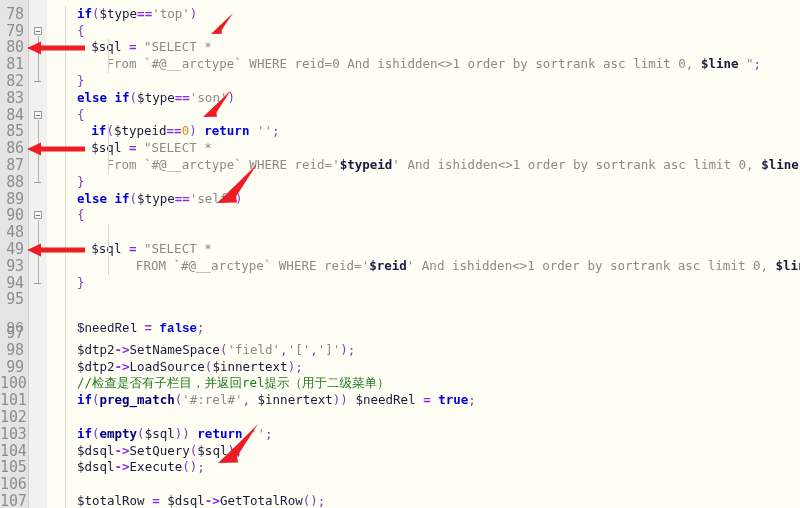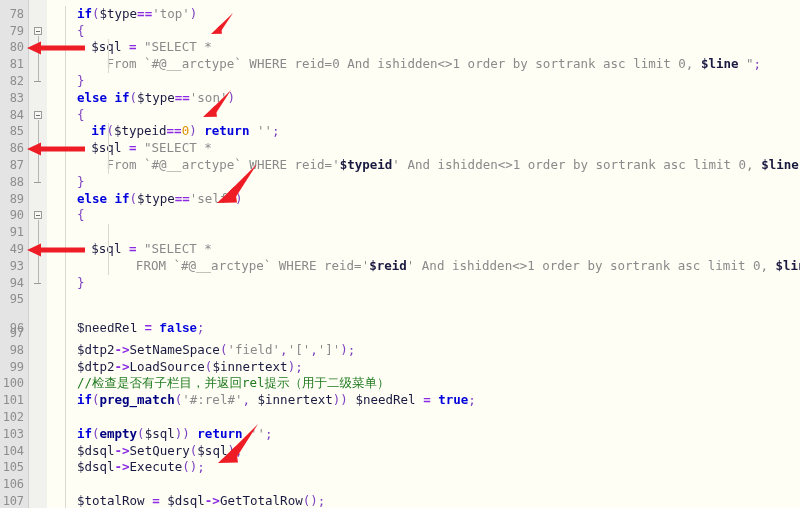--- a/index.html
+++ b/index.html
@@ -37,21 +37,21 @@
     width: 800px;
     height: 16.8px;
     white-space: pre;
   }
   .lineno {
     position: absolute;
     left: 0; top: 0;
     width: 24px;
     text-align: right;
     color: #8d8d8d;
-    font-size: 12px;
+    font-size: 15px;
     letter-spacing: -0.1px;
   }
   .code-cell {
     position: absolute;
     left: 48px; top: 0;
     white-space: pre;
   }
   
   .fold-box {
     position: absolute;
@@ -121,21 +121,21 @@
       <div class="row" style="top: 56.2px;"><span class="lineno">81</span><span class="code-cell" style="left: 91.32px;">  <span class="str">From `#@__arctype` WHERE reid=0 And ishidden&lt;&gt;1 order by sortrank asc limit 0, </span><span class="varb">$line</span><span class="str"> </span><span class="str">"</span><span class="punc">;</span></span></div>
       <div class="row" style="top: 73px;"><span class="lineno">82</span><span class="code-cell" style="left: 76.88px;"><span class="punc">}</span></span></div>
       <div class="row" style="top: 89.8px;"><span class="lineno">83</span><span class="code-cell" style="left: 76.88px;"><span class="kw">else</span> <span class="kw">if</span><span class="punc">(</span><span class="var">$type</span><span class="op">==</span><span class="str">'son'</span><span class="punc">)</span></span></div>
       <div class="row" style="top: 106.6px;"><span class="lineno">84</span><span class="code-cell" style="left: 76.88px;"><span class="punc">{</span></span></div>
       <div class="row" style="top: 123.4px;"><span class="lineno">85</span><span class="code-cell" style="left: 91.32px;"><span class="kw">if</span><span class="punc">(</span><span class="var">$typeid</span><span class="op">==</span><span class="num">0</span><span class="punc">)</span> <span class="kw">return</span> <span class="str">''</span><span class="punc">;</span></span></div>
       <div class="row" style="top: 140.2px;"><span class="lineno">86</span><span class="code-cell" style="left: 91.32px;"><span class="var">$sql</span> <span class="op">=</span> <span class="str">"SELECT *</span></span></div>
       <div class="row" style="top: 157px;"><span class="lineno">87</span><span class="code-cell" style="left: 91.32px;">  <span class="str">From `#@__arctype` WHERE reid='</span><span class="varb">$typeid</span><span class="str">' And ishidden&lt;&gt;1 order by sortrank asc limit 0, </span><span class="varb">$line</span><span class="str"> </span></span></div>
       <div class="row" style="top: 173.8px;"><span class="lineno">88</span><span class="code-cell" style="left: 76.88px;"><span class="punc">}</span></span></div>
       <div class="row" style="top: 190.6px;"><span class="lineno">89</span><span class="code-cell" style="left: 76.88px;"><span class="kw">else</span> <span class="kw">if</span><span class="punc">(</span><span class="var">$type</span><span class="op">==</span><span class="str">'self'</span><span class="punc">)</span></span></div>
       <div class="row" style="top: 207.4px;"><span class="lineno">90</span><span class="code-cell" style="left: 76.88px;"><span class="punc">{</span></span></div>
-      <div class="row" style="top: 224.2px;"><span class="lineno">91</span></div>
+      <div class="row" style="top: 224.2px;"><span class="lineno">48</span></div>
       <div class="row" style="top: 241px;"><span class="lineno">49</span><span class="code-cell" style="left: 91.32px;"><span class="var">$sql</span> <span class="op">=</span> <span class="str">"SELECT *</span></span></div>
       <div class="row" style="top: 257.8px;"><span class="lineno">93</span><span class="code-cell" style="left: 105.76px;">    <span class="str">FROM `#@__arctype` WHERE reid='</span><span class="varb">$reid</span><span class="str">' And ishidden&lt;&gt;1 order by sortrank asc limit 0, </span><span class="varb">$line</span></span></div>
       <div class="row" style="top: 274.6px;"><span class="lineno">94</span><span class="code-cell" style="left: 76.88px;"><span class="punc">}</span></span></div>
       <div class="row" style="top: 291.4px;"><span class="lineno">95</span></div>
       <div class="row" style="top: 321px; font-family: Liberation Mono, monospace;"><span class="lineno">96</span><span class="code-cell" style="left: 76.88px;"><span class="var">$needRel</span> <span class="op">=</span> <span class="kw">false</span><span class="punc">;</span></span></div>
       <div class="row" style="top: 325px;"><span class="lineno">97</span></div>
       <div class="row" style="top: 341.8px;"><span class="lineno">98</span><span class="code-cell" style="left: 76.88px;"><span class="var">$dtp2</span><span class="op">-&gt;</span><span class="fn">SetNameSpace</span><span class="punc">(</span><span class="str">'field'</span><span class="punc">,</span><span class="str">'['</span><span class="punc">,</span><span class="str">']'</span><span class="punc">)</span><span class="punc">;</span></span></div>
       <div class="row" style="top: 358.6px;"><span class="lineno">99</span><span class="code-cell" style="left: 76.88px;"><span class="var">$dtp2</span><span class="op">-&gt;</span><span class="fn">LoadSource</span><span class="punc">(</span><span class="var">$innertext</span><span class="punc">)</span><span class="punc">;</span></span></div>
       <div class="row" style="top: 375.4px;"><span class="lineno">100</span><span class="code-cell" style="left: 76.88px;"><span class="cmt">//<span class="cjk">检</span><span class="cjk">查</span><span class="cjk">是</span><span class="cjk">否</span><span class="cjk">有</span><span class="cjk">子</span><span class="cjk">栏</span><span class="cjk">目</span><span class="cjk">，</span><span class="cjk">并</span><span class="cjk">返</span><span class="cjk">回</span>rel<span class="cjk">提</span><span class="cjk">示</span><span class="cjk">（</span><span class="cjk">用</span><span class="cjk">于</span><span class="cjk">二</span><span class="cjk">级</span><span class="cjk">菜</span><span class="cjk">单</span><span class="cjk">）</span></span></span></div>
       <div class="row" style="top: 392.2px;"><span class="lineno">101</span><span class="code-cell" style="left: 76.88px;"><span class="kw">if</span><span class="punc">(</span><span class="fnb">preg_match</span><span class="punc">(</span><span class="str">'#:rel#'</span><span class="punc">,</span> <span class="var">$innertext</span><span class="punc">)</span><span class="punc">)</span> <span class="var">$needRel</span> <span class="op">=</span> <span class="kw">true</span><span class="punc">;</span></span></div>

